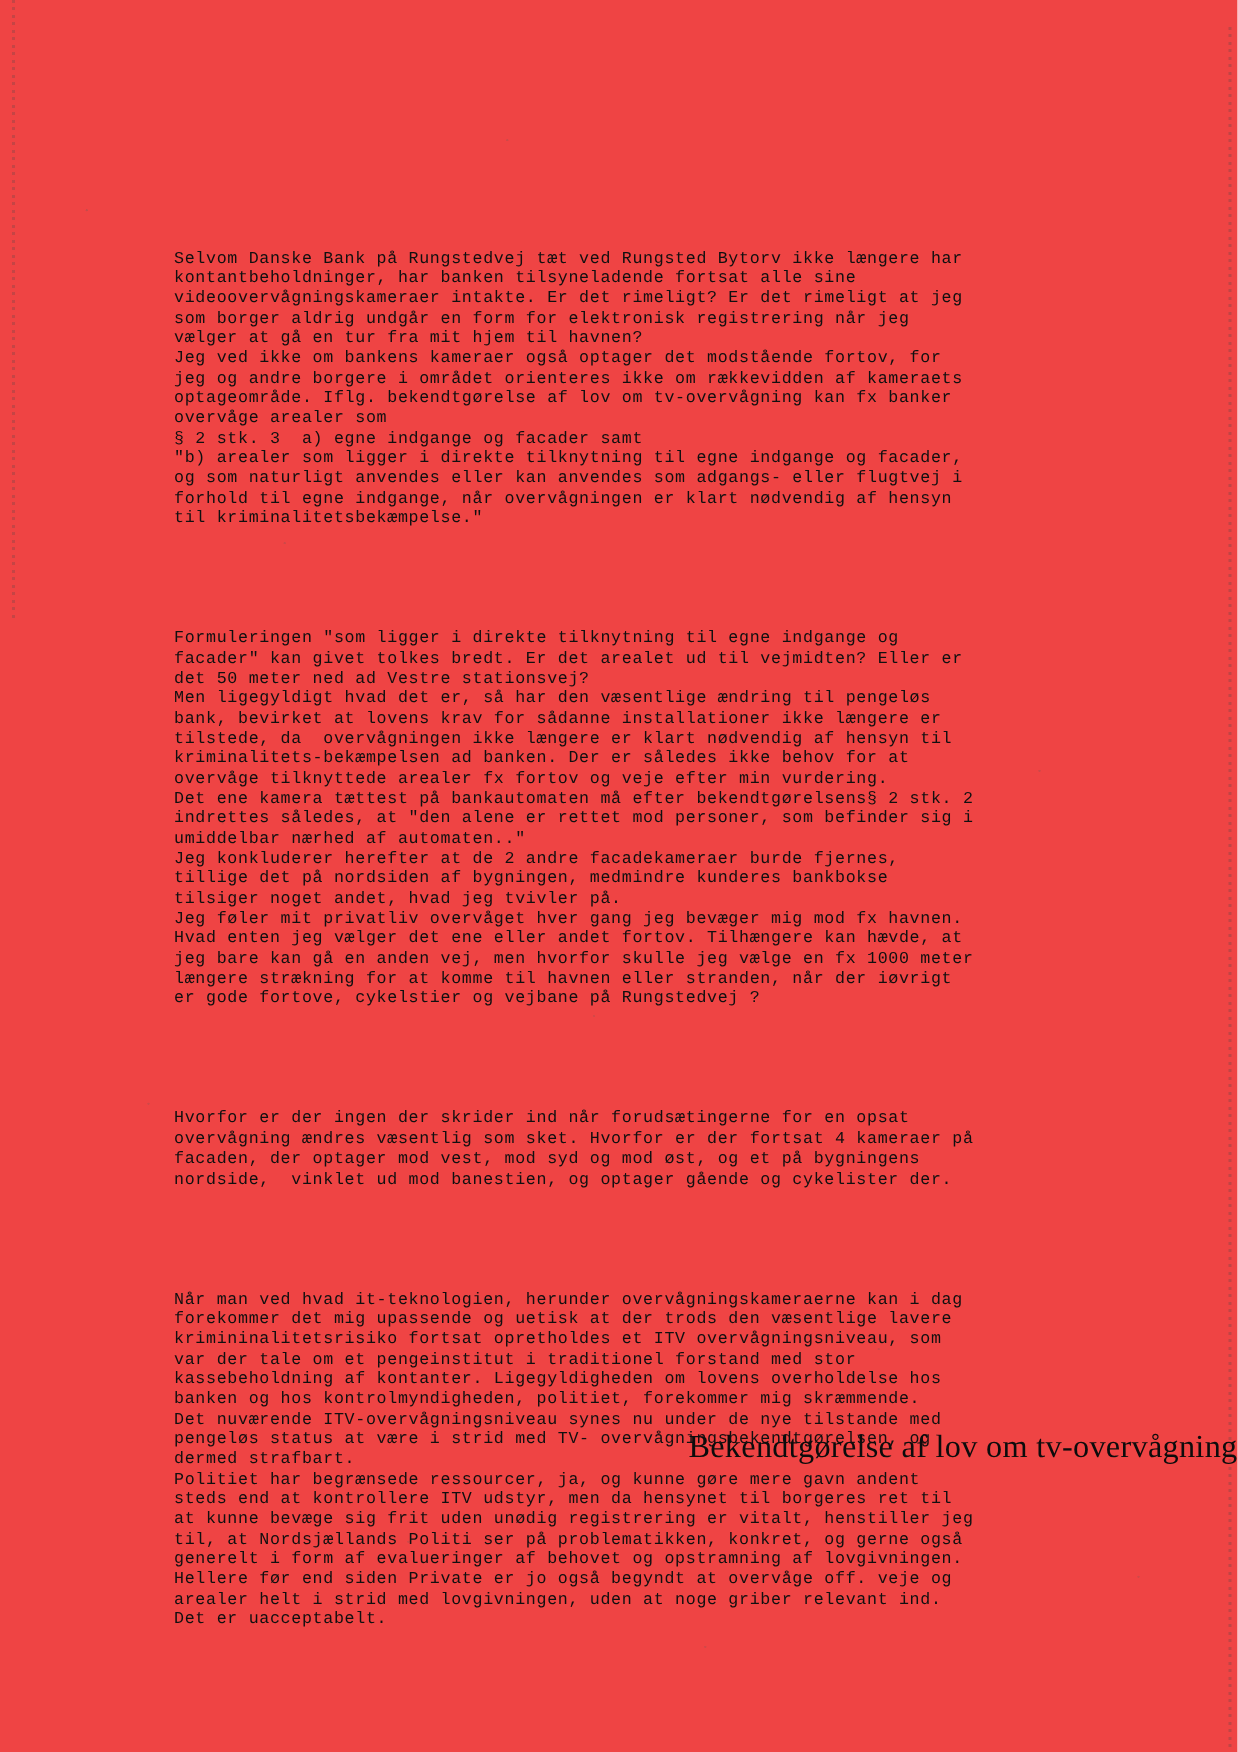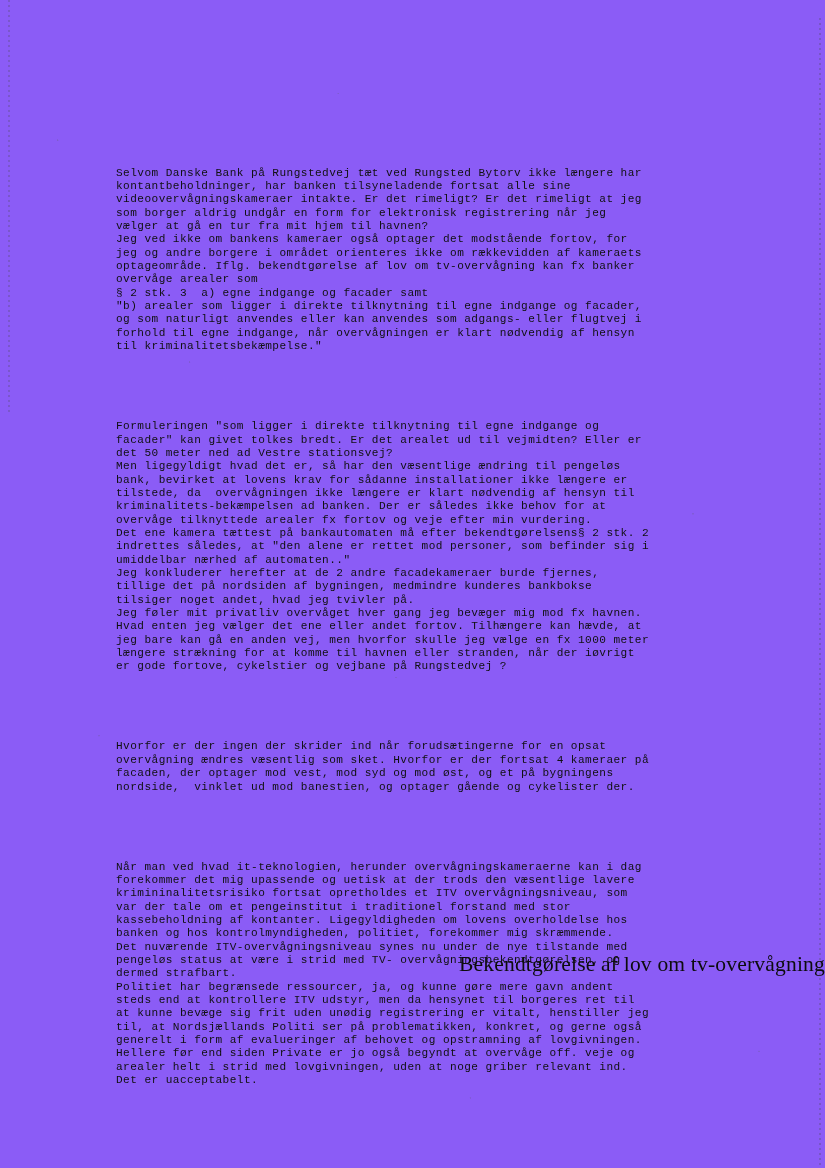--- a/index.html
+++ b/index.html
@@ -9,21 +9,21 @@
     background: #ffffff;
   }
   body {
     font-family: "Liberation Sans", sans-serif;
   }
 
   .page {
     position: relative;
     width: 825px;
     height: 1168px;
-    background: #8b5cf6;
+    background: #ef4444;
     overflow: hidden;
     box-sizing: border-box;
   }
 
   
   .scan-edge {
     position: absolute;
     top: 0;
     bottom: 0;
     width: 2px;

